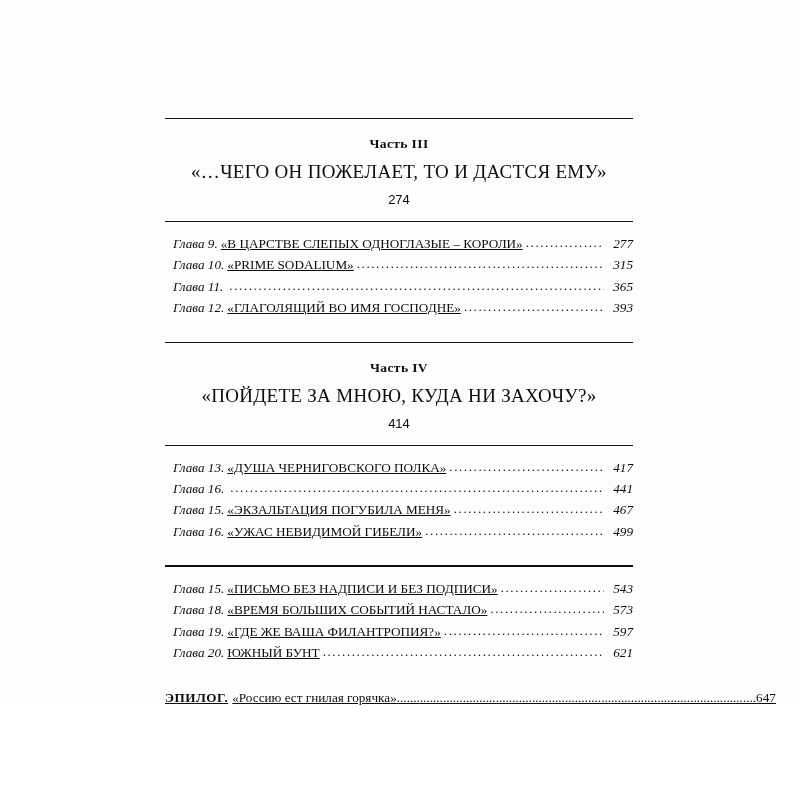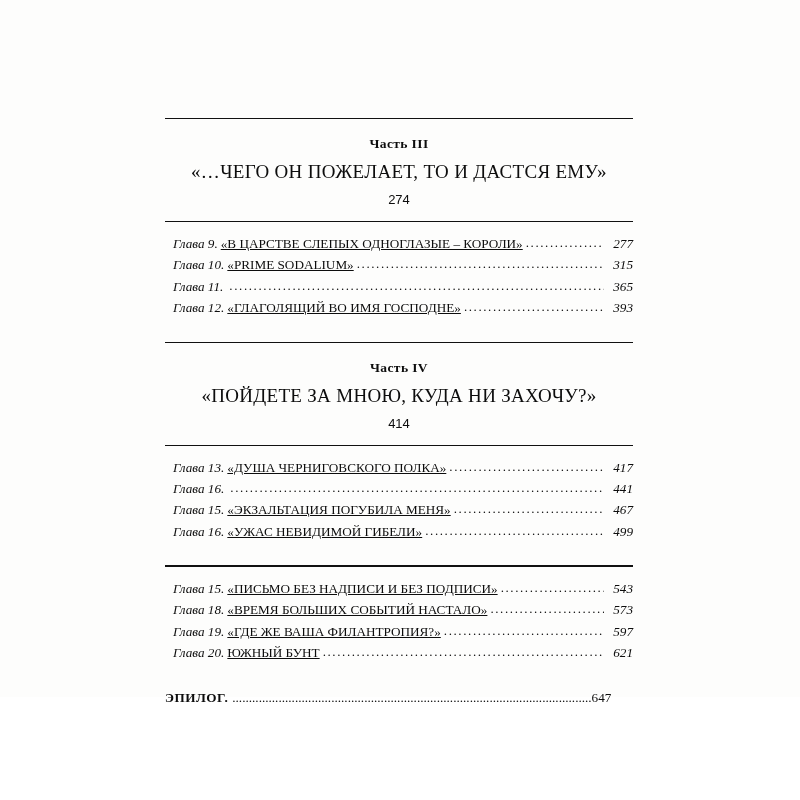--- a/index.html
+++ b/index.html
@@ -103,20 +103,21 @@
 
   
   .epilogue-block {
     padding-top: 13px;
   }
   .epilogue {
     display: flex;
     align-items: flex-start;
     font-size: 13.2px;
     white-space: nowrap;
+    text-decoration: underline;
   }
   .epilogue .label {
     font-weight: bold;
     letter-spacing: 0.5px;
     padding-right: 4px;
   }
   .spacer-md { height: 10px; }
 </style>
 </head>
 <body>
@@ -225,19 +226,20 @@
           <span class="title">ЮЖНЫЙ БУНТ</span>
           <span class="dots">.............................................................................................................</span>
           <span class="pageno">621</span>
         </div>
       </div>
     </div>
 
     <div class="epilogue-block">
       <div class="epilogue">
         <span class="label">ЭПИЛОГ.</span>
+        <span class="title">«Россию ест гнилая горячка»</span>
         <span class="dots">.............................................................................................................</span>
         <span class="pageno">647</span>
       </div>
     </div>
 
   </div>
 </div>
 
 </body></html>

